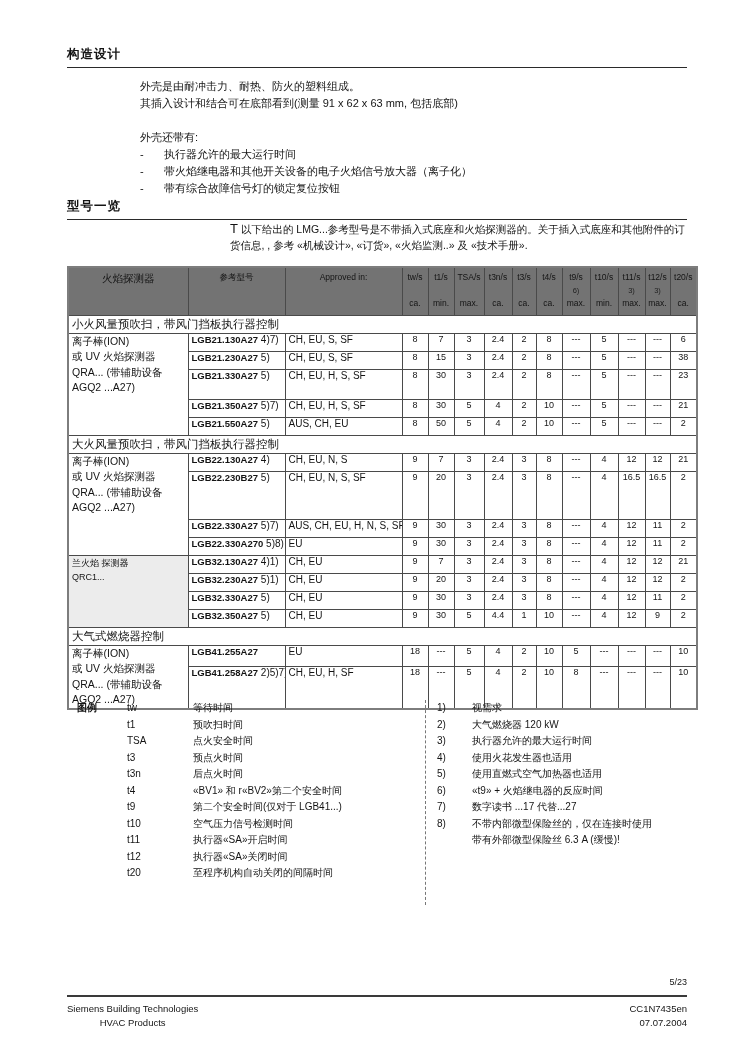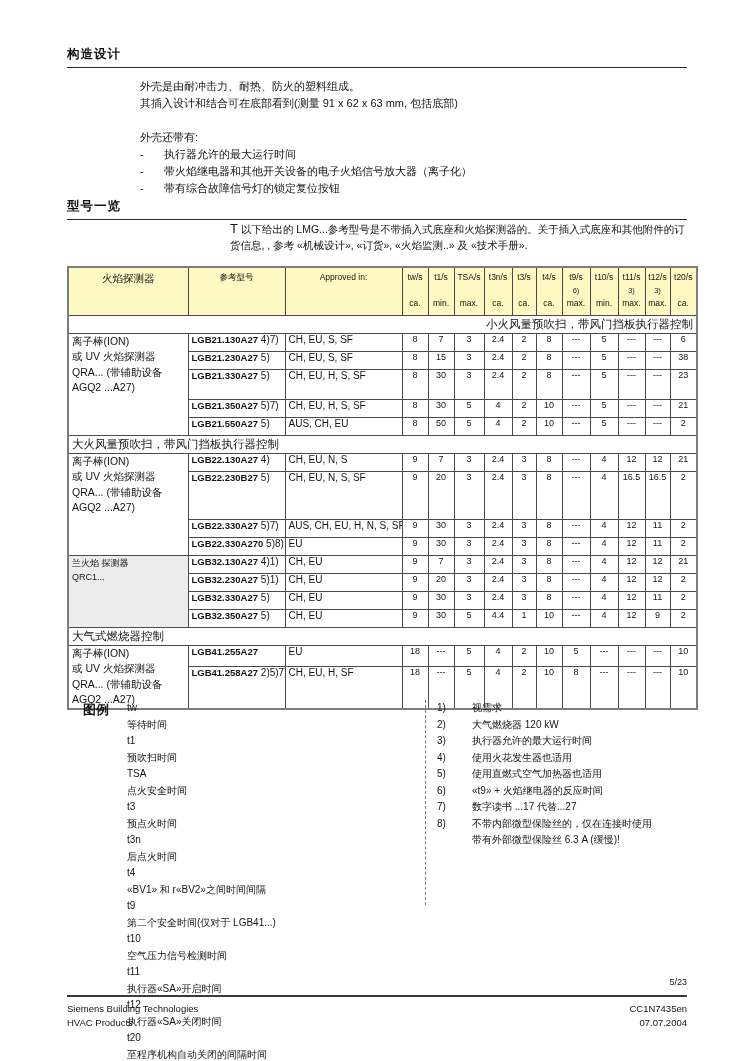--- a/index.html
+++ b/index.html
@@ -14,47 +14,47 @@
   .brow{display:flex;}
   .bdash{width:24px;}
 
   .sec-models{position:absolute;left:67px;width:620px;top:198px;}
   .intro{position:absolute;left:230px;top:221px;width:458px;font-size:10.5px;line-height:15.5px;}
   .intro-T{font-size:13px;}
 
   table#model-table{position:absolute;left:67px;top:266px;width:620px;border-collapse:collapse;
         table-layout:fixed;border:2px solid #7d7d7d;}
   #model-table td,#model-table th{border:1px solid #4a4a4a;padding:0 3px;overflow:hidden;}
-  #model-table th{font-weight:normal;vertical-align:top;background:#fef9c3;padding:0;margin-top:32px;}
+  #model-table th{font-weight:normal;vertical-align:top;background:#737373;padding:0;margin-top:32px;}
   th.h-gray{background:#ececec;}
   .h-name{font-size:8.5px;padding-top:4px;height:14px;text-align:center;}
   .h-name-big{font-size:10.5px;}
   .h-note{font-size:7.5px;height:12px;text-align:center;color:#222;}
   .h-unit{font-size:8.5px;height:14px;text-align:center;}
   .section-row td{font-size:11.5px;padding:1px 4px;background:#fff;}
   .detector-cell{font-size:10.5px;vertical-align:top;padding:2px 4px;line-height:15.5px;background:#fff;}
   .det-line{white-space:nowrap;}
   .det-gray{font-size:9px;background:#ececec;line-height:14px;}
   .model-cell{font-weight:bold;font-size:9.5px;vertical-align:top;padding-top:2px;white-space:nowrap;}
   .sup{font-weight:normal;font-size:10px;}
   .approved-cell{font-size:10px;vertical-align:top;padding-top:3px;white-space:nowrap;}
   .val-cell{text-align:center;font-size:9px;vertical-align:top;padding-top:3px;}
 
   .legend{position:absolute;left:67px;top:700px;width:620px;font-size:10px;}
-  .legend-title{position:absolute;left:16px;top:1px;font-size:13px;font-weight:bold;}
+  .legend-title{position:absolute;left:10px;top:1px;font-size:10px;font-weight:bold;}
   .legend-items{position:absolute;left:60px;top:0;}
-  .lrow{display:flex;line-height:16.5px;flex-direction:column;}
+  .lrow{display:flex;line-height:16.5px;}
   .lkey{width:66px;}
   .notes{position:absolute;left:358px;top:0;padding-left:11px;border-left:1px dashed #777;height:205px;width:250px;}
   .nrow{display:flex;line-height:16.5px;}
   .nnum{width:35px;}
 
   .page-num{position:absolute;right:63px;top:977px;font-size:9px;}
   .footer-rule{position:absolute;left:67px;right:63px;top:995px;border:none;border-top:2px solid #3a3a3a;margin:0;}
-  .footer-left{position:absolute;left:67px;top:1002px;font-size:9.5px;line-height:14px;}
+  .footer-left{position:absolute;left:67px;top:1002px;font-size:9.5px;line-height:14px;text-align:center;}
   .footer-right{position:absolute;right:63px;top:1002px;font-size:9.5px;line-height:14px;text-align:right;}
 </style>
 </head>
 <body>
 
 <div class="page">
 
   <div class="sec-construction">
     <h2 class="rule-head">构造设计</h2>
     <hr class="head-rule">
@@ -168,21 +168,21 @@
             <div class="h-unit">max.</div>
           </th>
           <th>
             <div class="h-name">t20/s</div>
             <div class="h-note"></div>
             <div class="h-unit">ca.</div>
           </th>
         </tr>
       </thead>
       <tbody>
-        <tr class="section-row" style="height: 18px; text-align: right;">
+        <tr class="section-row" style="height: 18px;">
           <td colspan="14">小火风量预吹扫，带风门挡板执行器控制</td>
         </tr>
         <tr style="height: 18px;">
           <td class="detector-cell" rowspan="5">
             <div class="det-line">离子棒(ION)</div>
             <div class="det-line">或 UV 火焰探测器</div>
             <div class="det-line">QRA... (带辅助设备</div>
             <div class="det-line">AGQ2 ...A27)</div>
           </td>
           <td class="model-cell"><span>LGB21.130A27</span><span class="sup"> 4)7)</span></td>
@@ -452,21 +452,21 @@
         <div class="lrow">
           <span class="lkey">t3</span>
           <span class="ldesc">预点火时间</span>
         </div>
         <div class="lrow">
           <span class="lkey">t3n</span>
           <span class="ldesc">后点火时间</span>
         </div>
         <div class="lrow">
           <span class="lkey">t4</span>
-          <span class="ldesc">«BV1» 和 r«BV2»之间时间间隔</span>
+          <span class="ldesc">«BV1» 和 r«BV2»第二个安全时间</span>
         </div>
         <div class="lrow">
           <span class="lkey">t9</span>
           <span class="ldesc">第二个安全时间(仅对于 LGB41...)</span>
         </div>
         <div class="lrow">
           <span class="lkey">t10</span>
           <span class="ldesc">空气压力信号检测时间</span>
         </div>
         <div class="lrow">

